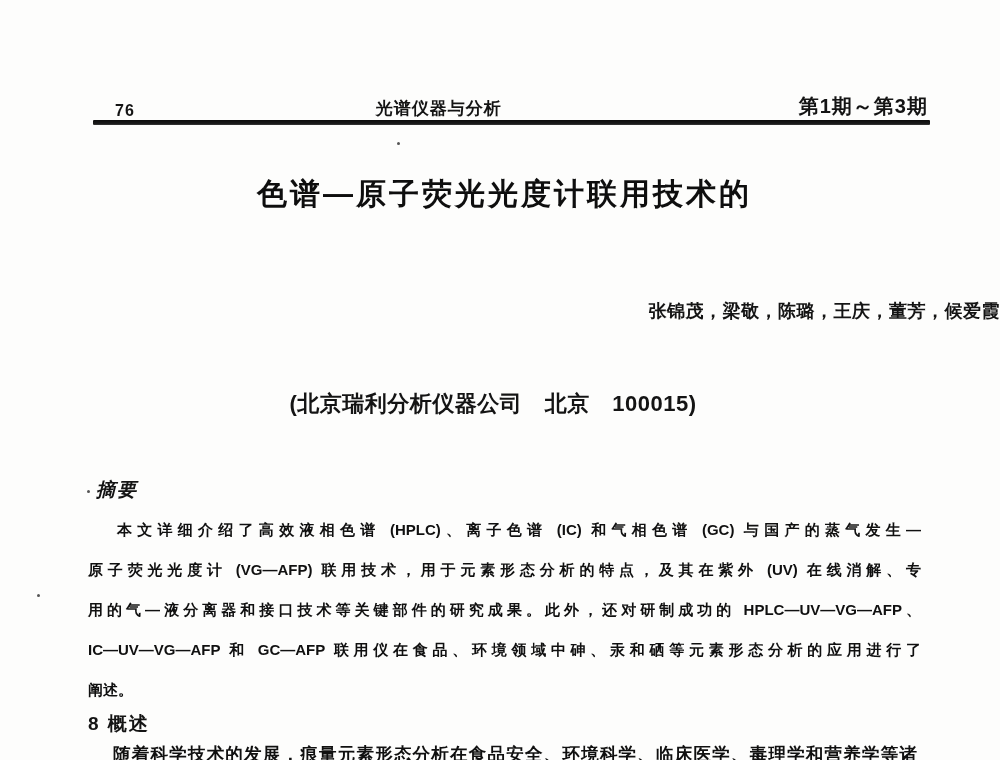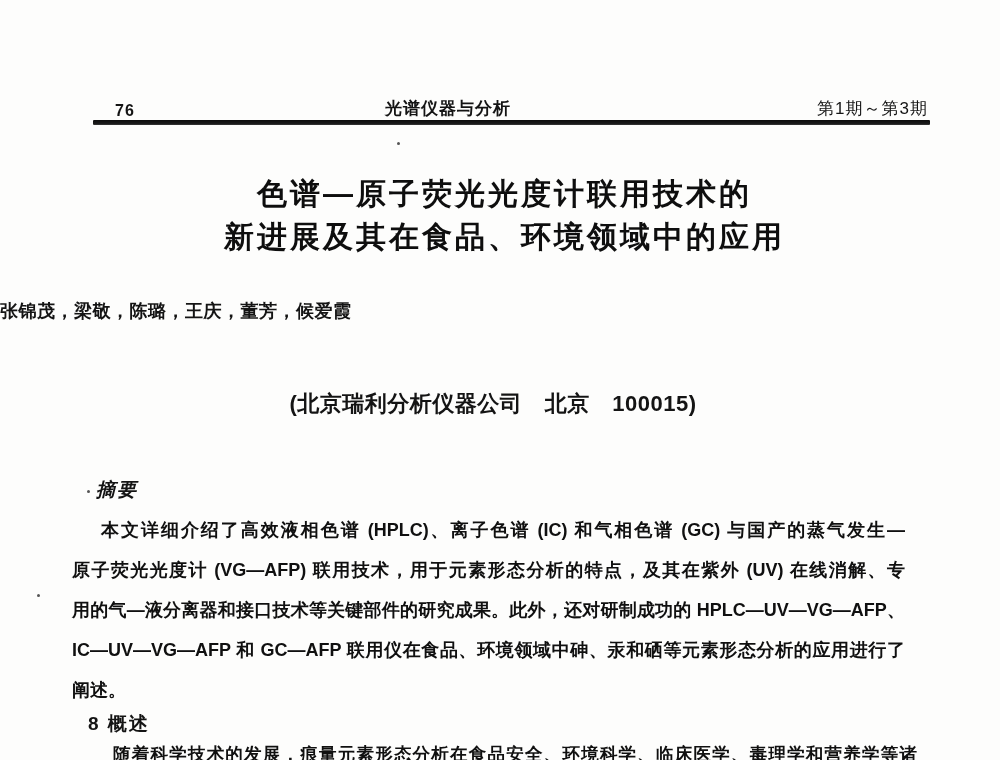--- a/index.html
+++ b/index.html
@@ -34,22 +34,22 @@
     letter-spacing: 1px;
     padding-left: 20px;
   }
   .journal-title {
     font-size: 17px;
     font-weight: 700;
     letter-spacing: 1px;
     transform: translateX(-28px);
   }
   .issue-range {
-    font-size: 17px;
-    font-weight: 400;
+    font-size: 20px;
+    font-weight: 700;
     letter-spacing: 1px;
   }
   .header-rule {
     position: absolute;
     top: 120px;
     left: 93px;
     width: 837px;
     height: 5px;
     background: linear-gradient(180deg, #0c0c0c 0%, #1a1a1a 70%, #3a3a3a 100%);
     border-radius: 1px;
@@ -76,21 +76,21 @@
     line-height: 43px;
     color: #0e0e0e;
     padding-left: 23px;
   }
   
   .authors-line {
     position: absolute;
     top: 299px;
     left: 0;
     right: 0;
-    text-align: left;
+    text-align: right;
     font-size: 18px;
     font-weight: 700;
     letter-spacing: 0.5px;
   }
   .affiliation-line {
     position: absolute;
     top: 389px;
     left: 0;
     right: 14px;
     text-align: center;
@@ -104,23 +104,23 @@
     top: 477px;
     left: 96px;
     font-size: 19px;
     font-weight: 700;
     letter-spacing: 2px;
     font-style: italic;
   }
   .abstract-body {
     position: absolute;
     top: 510px;
-    left: 72px;
+    left: 88px;
     width: 833px;
-    font-size: 18px;
+    font-size: 15px;
     font-weight: 600;
     line-height: 40px;
     color: #101010;
   }
   .abs-line {
     text-align: justify;
   }
   .abs-line.fill {
     text-align-last: justify;
   }
@@ -168,21 +168,20 @@
     <span class="issue-range">第1期～第3期</span>
   </div>
   <div class="header-rule"></div>
 
   <div class="dot dot-a"></div>
   <div class="dot dot-b"></div>
   <div class="dot dot-c"></div>
 
   <div class="title-block">
     <div>色谱—原子荧光光度计联用技术的</div>
-    <div>新进展及其在食品、环境领域中的应用</div>
   </div>
 
   <div class="authors-line">张锦茂，梁敬，陈璐，王庆，董芳，候爱霞</div>
 
   <div class="affiliation-line">(北京瑞利分析仪器公司　北京　100015)</div>
 
   <div class="abstract-heading">摘要</div>
   <div class="abstract-body">
     <div class="abs-line fill indent">本文详细介绍了高效液相色谱 (HPLC)、离子色谱 (IC) 和气相色谱 (GC) 与国产的蒸气发生—</div>
     <div class="abs-line fill">原子荧光光度计 (VG—AFP) 联用技术，用于元素形态分析的特点，及其在紫外 (UV) 在线消解、专</div>

